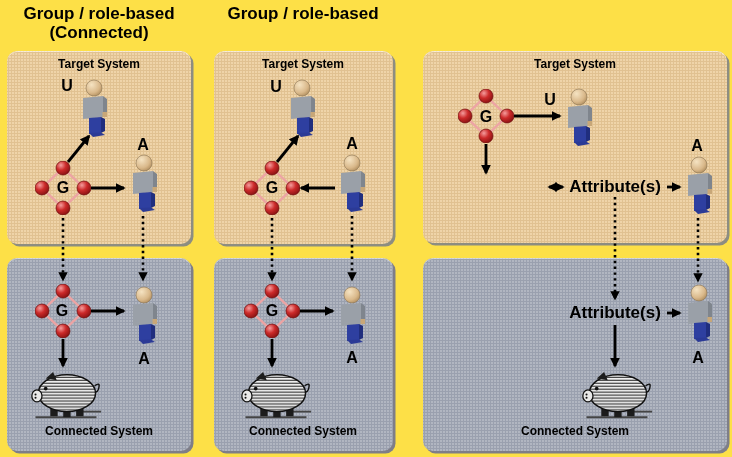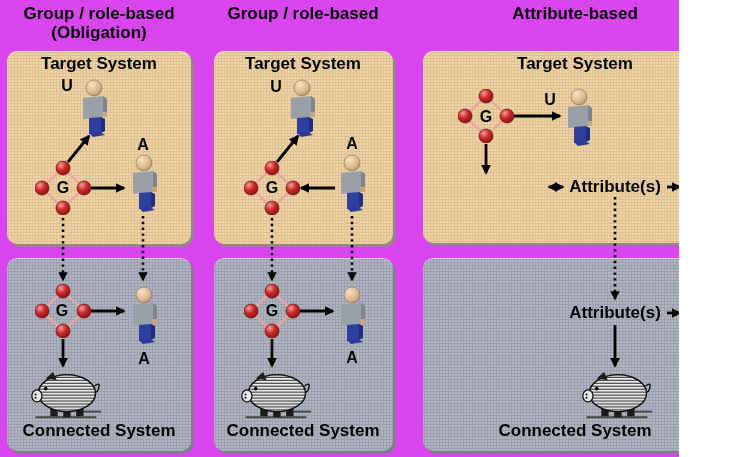--- a/index.html
+++ b/index.html
@@ -1,51 +1,48 @@
 <!DOCTYPE html>
 <html><head>
 <meta charset="utf-8">
 <style>
   html,body{margin:0;padding:0;background:#fff;}
-  .stage{position:relative;width:679px;height:457px;background:#d946ef;
+  .stage{position:relative;width:732px;height:457px;background:#fde047;
          font-family:"Liberation Sans",sans-serif;overflow:hidden;}
   .sysbox{position:absolute;border-radius:10px;z-index:1;}
   .target{background:#efd4a9;
           background-image:radial-gradient(rgba(190,150,90,.30) 1px,transparent 1.2px);
           background-size:3px 3px;
           box-shadow:2.5px 2.5px 0 #8d8d81, inset 0 1px 0 rgba(255,255,255,.55);}
   .connected{background:#b1b6c1;
           background-image:radial-gradient(rgba(120,128,146,.40) 1px,transparent 1.2px);
           background-size:3px 3px;
           box-shadow:2.5px 2.5px 0 #7e7e88, inset 0 1px 0 rgba(255,255,255,.45);}
   svg.overlay{position:absolute;left:0;top:0;z-index:2;}
   .lbl{position:absolute;transform:translate(-50%,-50%);font-weight:bold;color:#000;
        white-space:nowrap;z-index:3;}
   .letter{font-size:16px;}
   .word{font-size:17px;}
-  .box-title{font-size:17px;}
+  .box-title{font-size:12px;}
   .col-title{position:absolute;top:4px;transform:translateX(-50%);text-align:center;
        font-weight:bold;font-size:17px;line-height:19px;color:#000;white-space:nowrap;z-index:3;}
   .arrow{stroke:#000;stroke-width:2.8;fill:none;}
   .dotted{stroke:#000;stroke-width:2.6;fill:none;stroke-dasharray:2.4 3.4;}
 </style>
 </head>
 <body>
 
 <div class="stage">
 
   <div class="col-title" style="left:99px">
     <div>Group / role-based</div>
-    <div>(Obligation)</div>
+    <div>(Connected)</div>
   </div>
   <div class="col-title" style="left:303px">
     <div>Group / role-based</div>
-  </div>
-  <div class="col-title" style="left:575px">
-    <div>Attribute-based</div>
   </div>
 
   <div class="sysbox target" style="left:7px;top:51px;width:184px;height:193px"></div>
   <div class="sysbox connected" style="left:7px;top:258px;width:184px;height:193px"></div>
   <div class="sysbox target" style="left:214px;top:51px;width:179px;height:193px"></div>
   <div class="sysbox connected" style="left:214px;top:258px;width:179px;height:193px"></div>
   <div class="sysbox target" style="left:423px;top:51px;width:304px;height:192px"></div>
   <div class="sysbox connected" style="left:423px;top:258px;width:304px;height:193px"></div>
 
   <svg class="overlay" width="732" height="457" viewBox="0 0 732 457">

